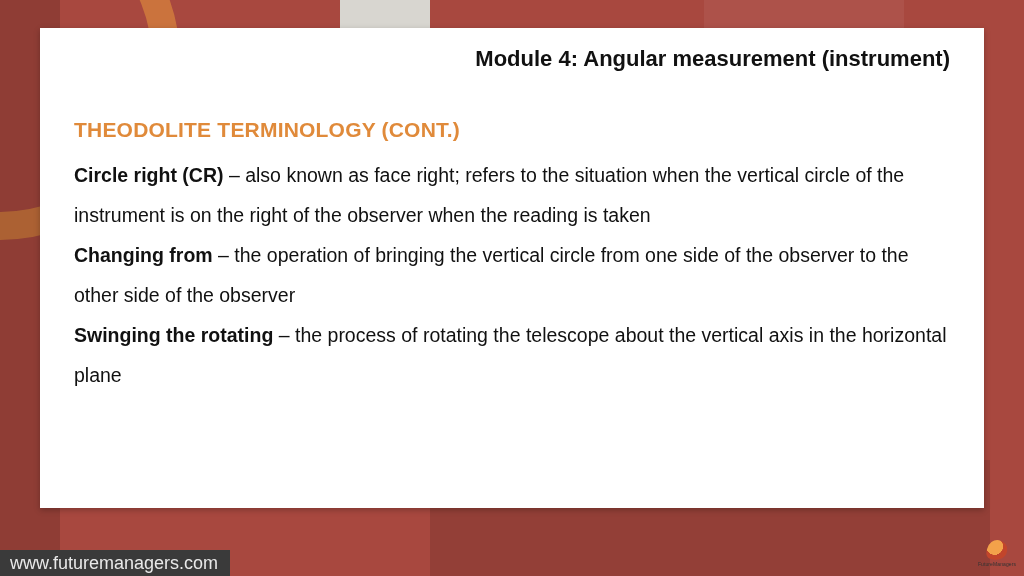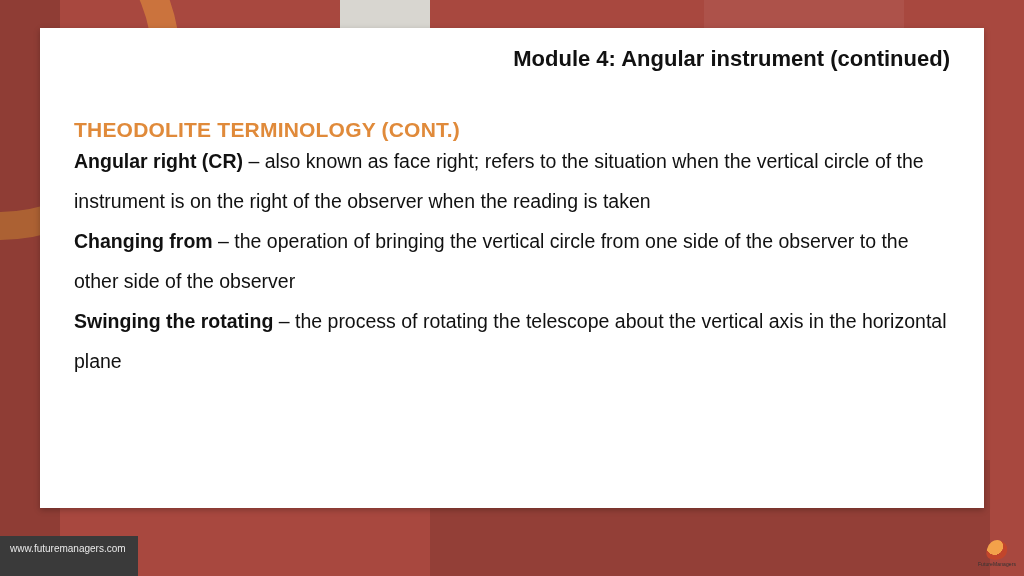--- a/index.html
+++ b/index.html
@@ -28,35 +28,36 @@
     text-align: right;
     font-weight: bold;
     font-size: 22px;
     color: #111;
     margin-bottom: 46px;
   }
   .section-title {
     color: #e08a3a;
     font-weight: bold;
     font-size: 21px;
+    margin-bottom: 14px;
     letter-spacing: 0.2px;
   }
   .body-text {
     font-size: 19.5px;
     color: #111;
     line-height: 2.05;
   }
   .body-text .term { font-weight: bold; }
   .footer-bar {
     position: absolute;
     left: 0; bottom: 0;
-    height: 40px;
+    height: 26px;
     background: #3a3a3a;
     color: #e9e9e9;
-    font-size: 10px;
+    font-size: 18px;
     line-height: 26px;
     padding: 0 12px 16px 10px;
   }
   .logo {
     position: absolute;
     right: 10px; bottom: 6px;
     width: 34px; height: 34px;
     display: flex; flex-direction: column; align-items: center; justify-content: center;
   }
   .logo .flame {
@@ -71,24 +72,24 @@
 <body>
 
 <div class="bg">
   <div class="bg-curve"></div>
   <div class="bg-strip1"></div>
   <div class="bg-strip2"></div>
   <div class="bg-strip3"></div>
 </div>
 
 <div class="card">
-  <div class="module-title">Module 4: Angular instrument (continued)</div>
+  <div class="module-title">Module 4: Angular measurement (instrument)</div>
   <div class="section-title">THEODOLITE TERMINOLOGY (CONT.)</div>
   <div class="body-text">
-    <span class="term">Angular right (CR)</span><span> – also known as face right; refers to the situation when the vertical circle of the instrument is on the right of the observer when the reading is taken</span><br>
+    <span class="term">Circle right (CR)</span><span> – also known as face right; refers to the situation when the vertical circle of the instrument is on the right of the observer when the reading is taken</span><br>
     <span class="term">Changing from</span><span> – the operation of bringing the vertical circle from one side of the observer to the other side of the observer</span><br>
     <span class="term">Swinging the rotating</span><span> – the process of rotating the telescope about the vertical axis in the horizontal plane</span>
   </div>
 </div>
 
 <div class="footer-bar">www.futuremanagers.com</div>
 
 <div class="logo">
   <div class="flame"></div>
   <div class="txt">FutureManagers</div>

